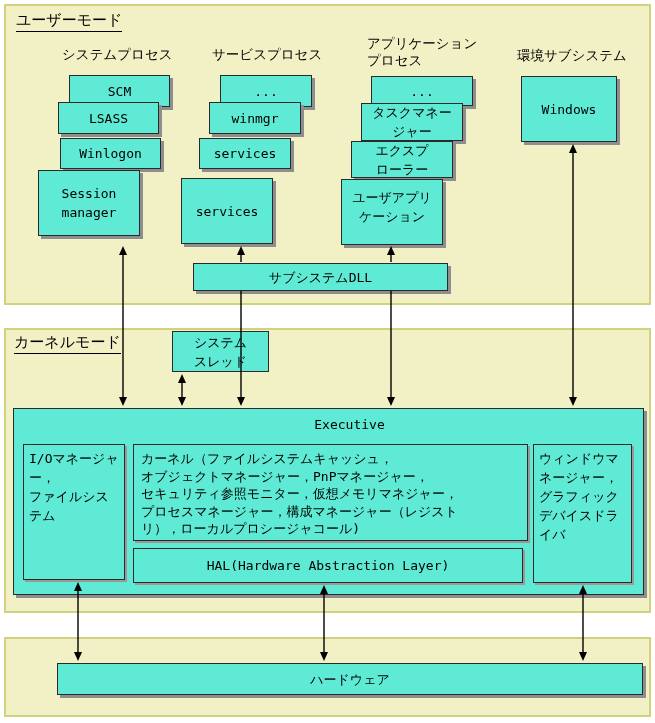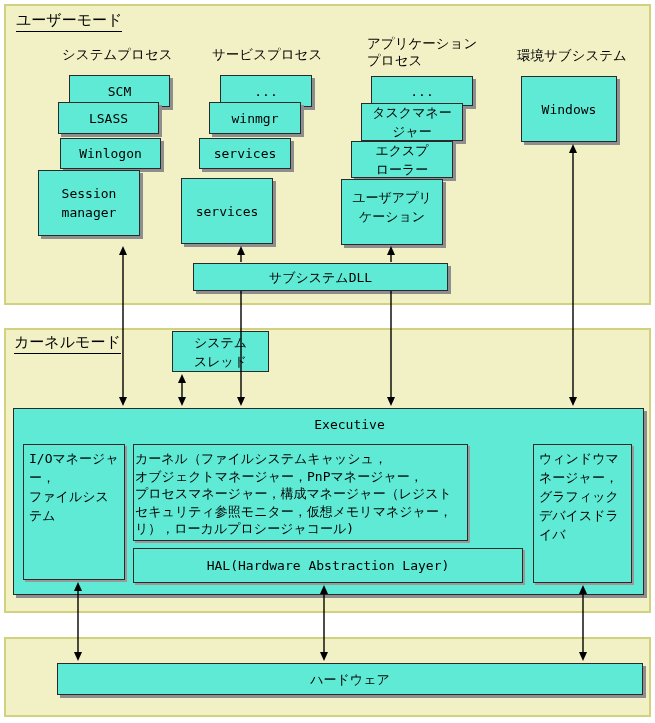--- a/index.html
+++ b/index.html
@@ -95,25 +95,25 @@
 
   <div class="box" style="left:13px;top:408px;width:631px;height:187px;">
     <div class="exec-title">Executive</div>
   </div>
   <div class="box lefttext" style="left:23px;top:444px;width:102px;height:136px;box-shadow:2px 2px 0 #999;">
     <div>I/Oマネージャ</div>
     <div>ー，</div>
     <div>ファイルシス</div>
     <div>テム</div>
   </div>
-  <div class="box lefttext" style="left:133px;top:444px;width:335px;height:97px;line-height:17.6px;padding:5px 1px;box-shadow:2px 2px 0 #999;">
+  <div class="box lefttext" style="left:133px;top:444px;width:395px;height:97px;line-height:17.6px;padding:5px 7px;box-shadow:2px 2px 0 #999;">
     <div>カーネル（ファイルシステムキャッシュ，</div>
     <div>オブジェクトマネージャー，PnPマネージャー，</div>
+    <div>セキュリティ参照モニター，仮想メモリマネジャー，</div>
     <div>プロセスマネージャー，構成マネージャー（レジスト</div>
-    <div>セキュリティ参照モニター，仮想メモリマネジャー，</div>
     <div>リ），ローカルプロシージャコール)</div>
   </div>
   <div class="box" style="left:133px;top:548px;width:390px;height:35px;box-shadow:2px 2px 0 #999;">
       <div>HAL(Hardware Abstraction Layer)</div>
     </div>
   <div class="box lefttext" style="left:533px;top:444px;width:99px;height:139px;box-shadow:2px 2px 0 #999;">
     <div>ウィンドウマ</div>
     <div>ネージャー，</div>
     <div>グラフィック</div>
     <div>デバイスドラ</div>

